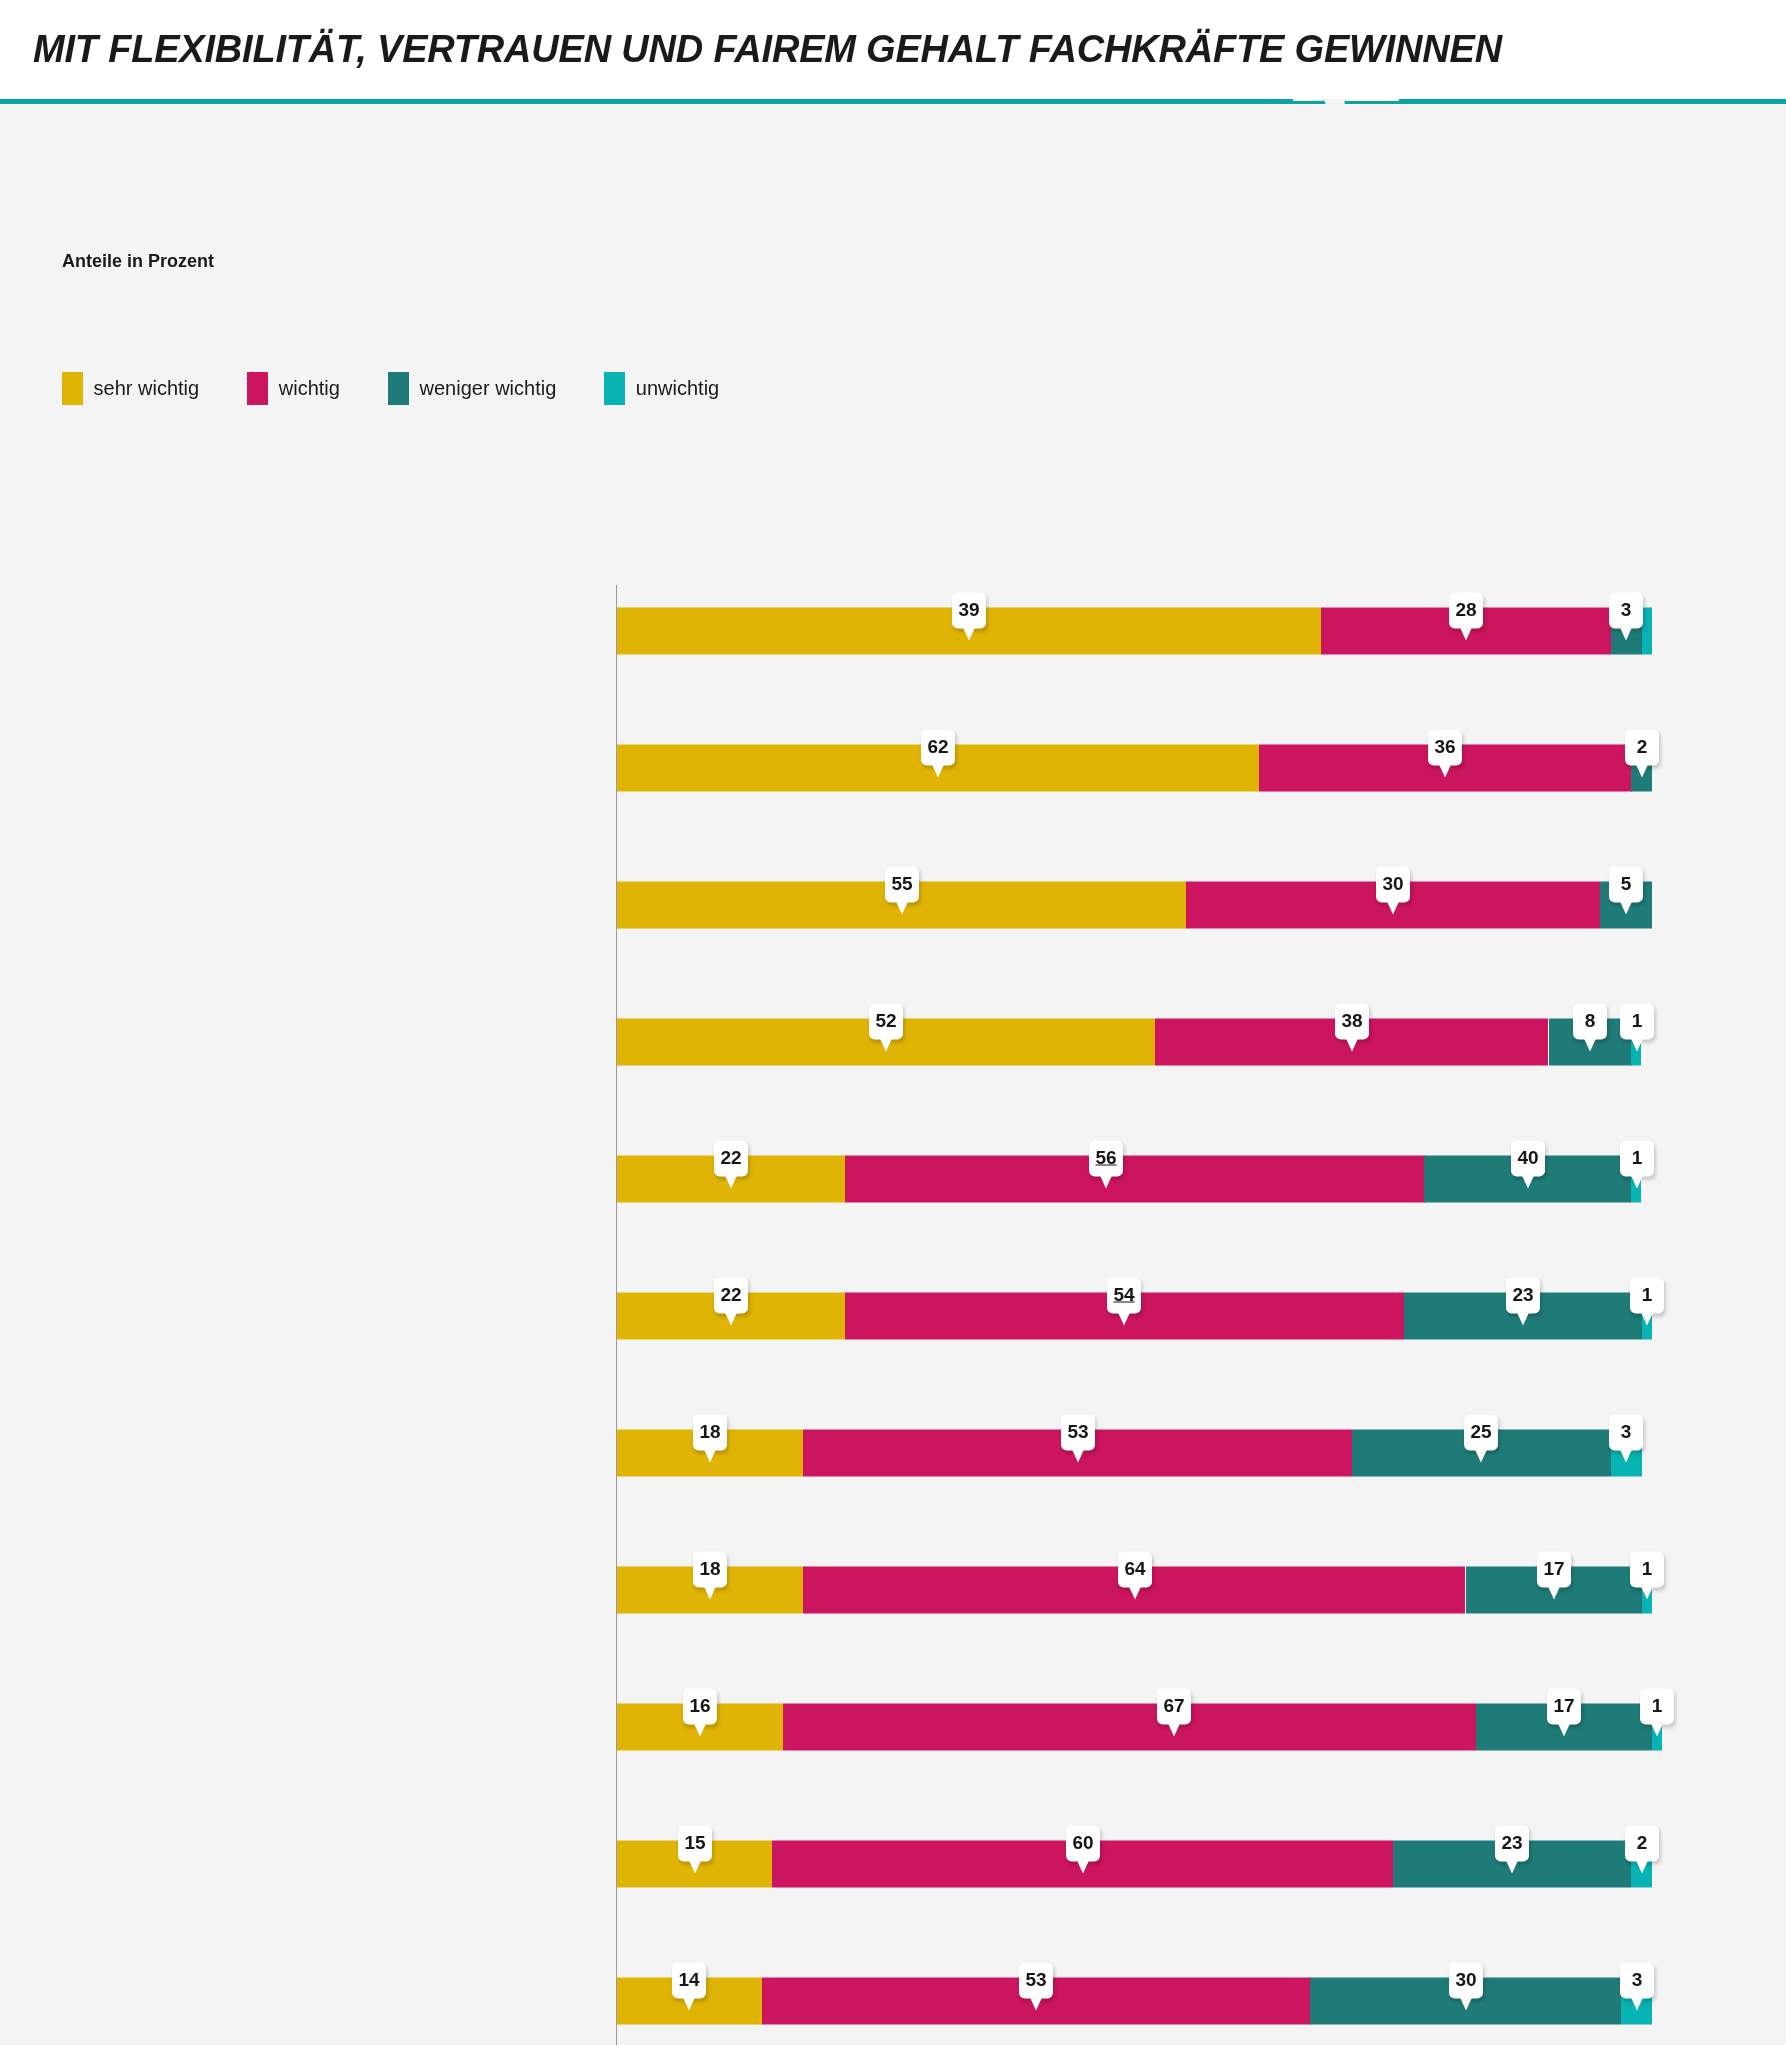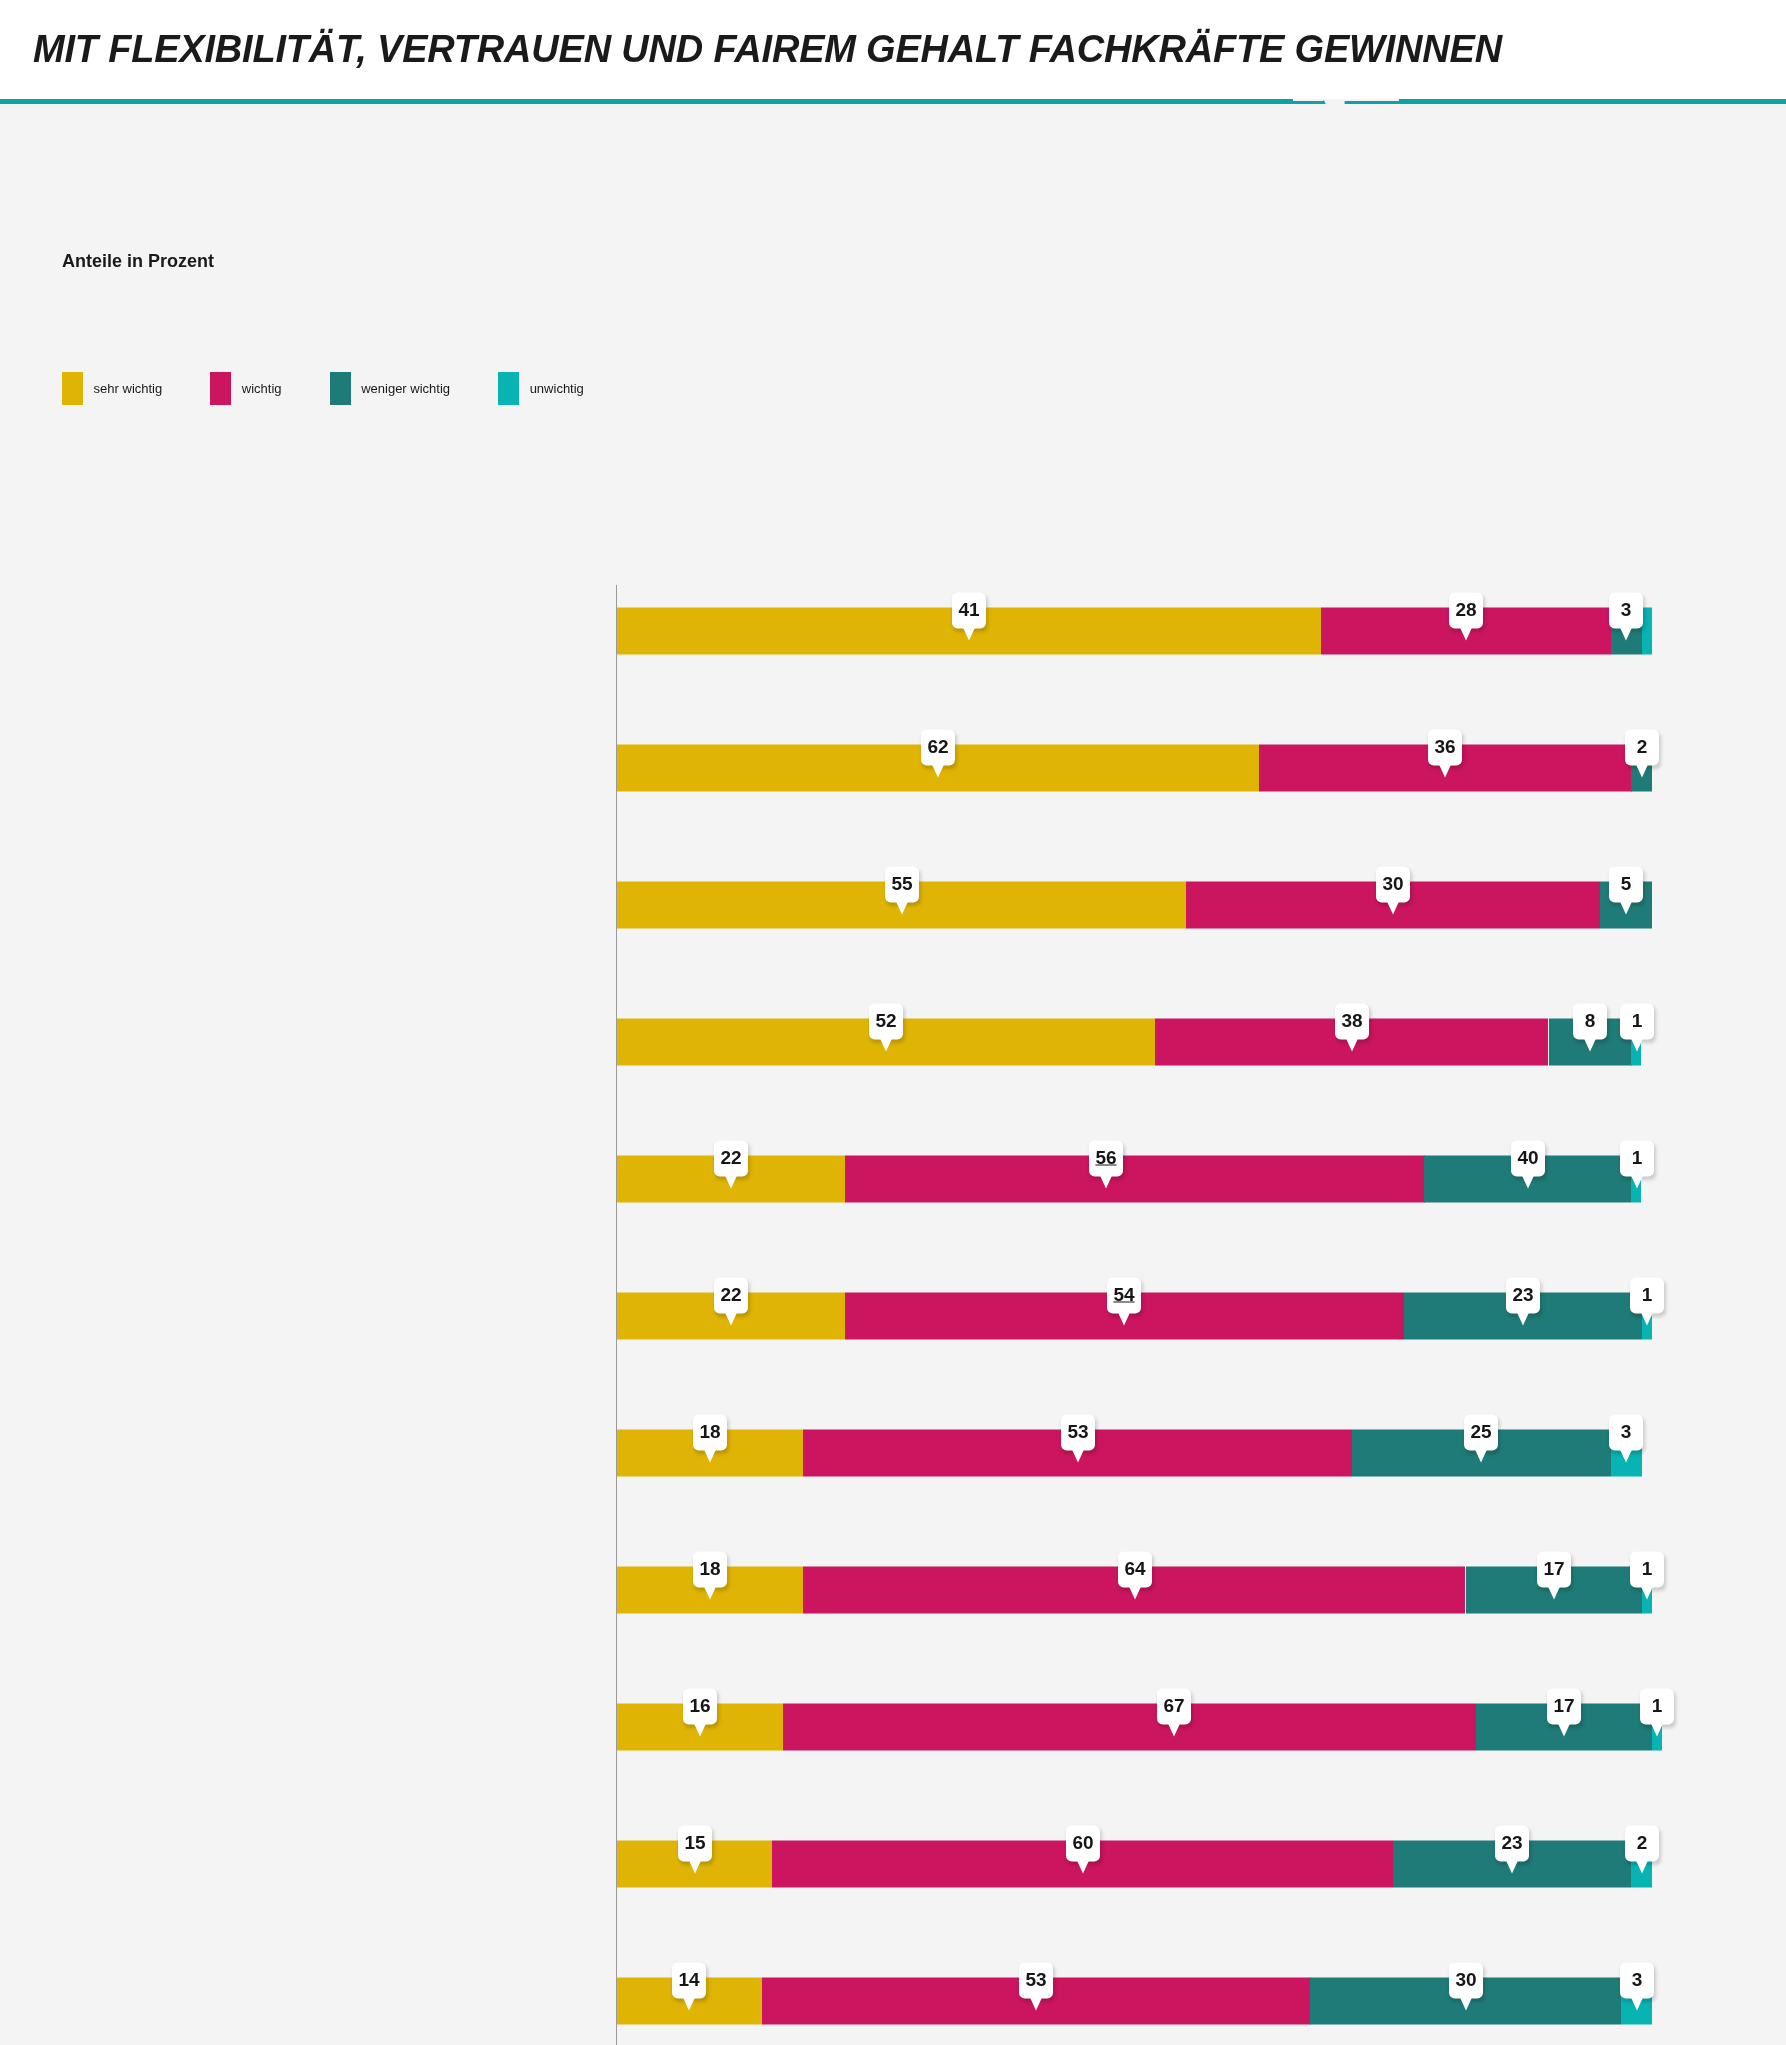--- a/index.html
+++ b/index.html
@@ -82,21 +82,21 @@
     align-items: center;
     margin-right: 48px;
   }
   .legend-swatch {
     width: 21px;
     height: 33px;
     margin-right: 10.6px;
     flex: none;
   }
   .legend-label {
-    font-size: 13px;
+    font-size: 20px;
     font-weight: 400;
     color: #1a1a1a;
     white-space: nowrap;
   }
 
   
   .chart {
     position: absolute;
     left: 0; top: 458px;
     width: 1787px;
@@ -213,21 +213,21 @@
       <div class="axis-vline"></div>
 
       <div class="rows" id="rows">
           <div class="row">
             <div class="row-label"></div>
             <div class="bar-track">
               <div class="seg" title="sehr wichtig: 68" style="left: 0px; width: 704px; background: rgb(224, 180, 4);"></div>
               <div class="seg" title="wichtig: 28" style="left: 704px; width: 290px; background: rgb(204, 21, 95);"></div>
               <div class="seg" title="weniger wichtig: 3" style="left: 994px; width: 31px; background: rgb(31, 123, 119);"></div>
               <div class="seg" title="unwichtig: 1" style="left: 1025px; width: 10.4px; background: rgb(8, 179, 179);"></div>
-              <div class="bubble" style="left: 352px;">41</div>
+              <div class="bubble" style="left: 352px;">39</div>
               <div class="bubble" style="left: 849px;">28</div>
               <div class="bubble" style="left: 1009px;">3</div>
             </div>
           </div>
           <div class="row">
             <div class="row-label"></div>
             <div class="bar-track">
               <div class="seg" title="sehr wichtig: 62" style="left: 0px; width: 642px; background: rgb(224, 180, 4);"></div>
               <div class="seg" title="wichtig: 36" style="left: 642px; width: 373px; background: rgb(204, 21, 95);"></div>
               <div class="seg" title="weniger wichtig: 2" style="left: 1014px; width: 21px; background: rgb(31, 123, 119);"></div>

